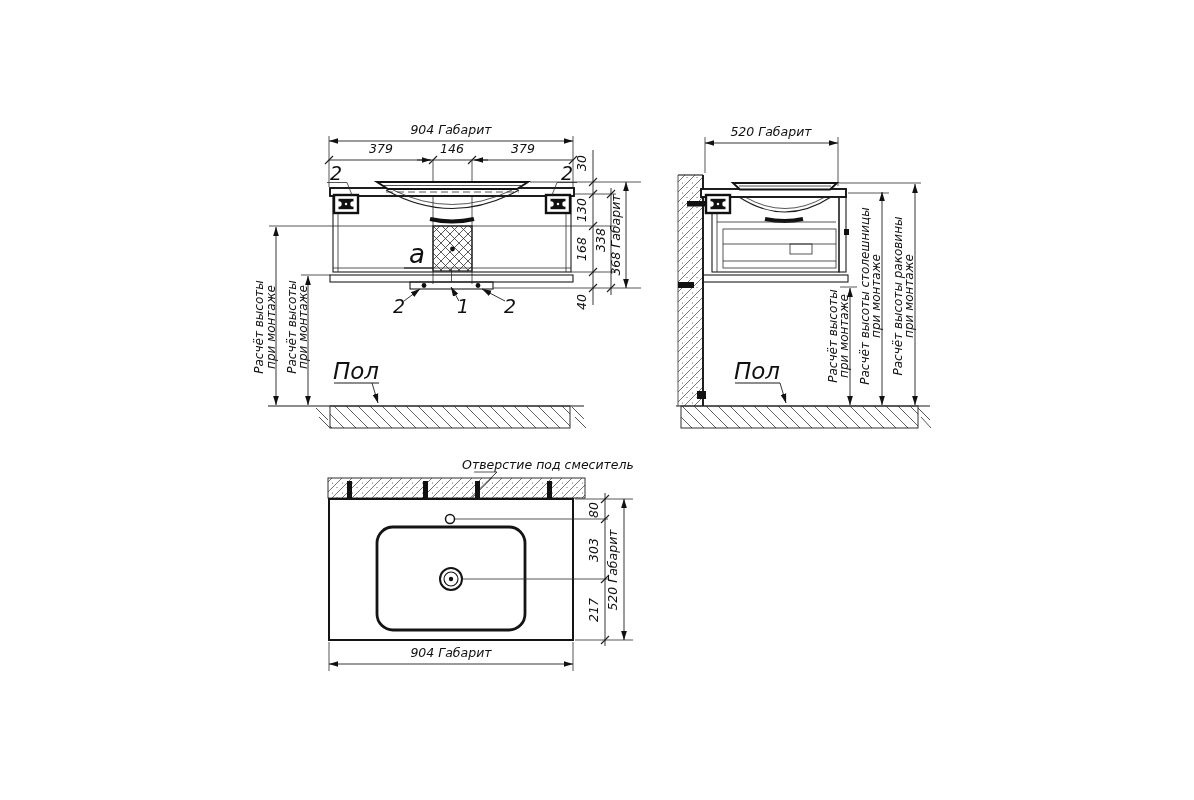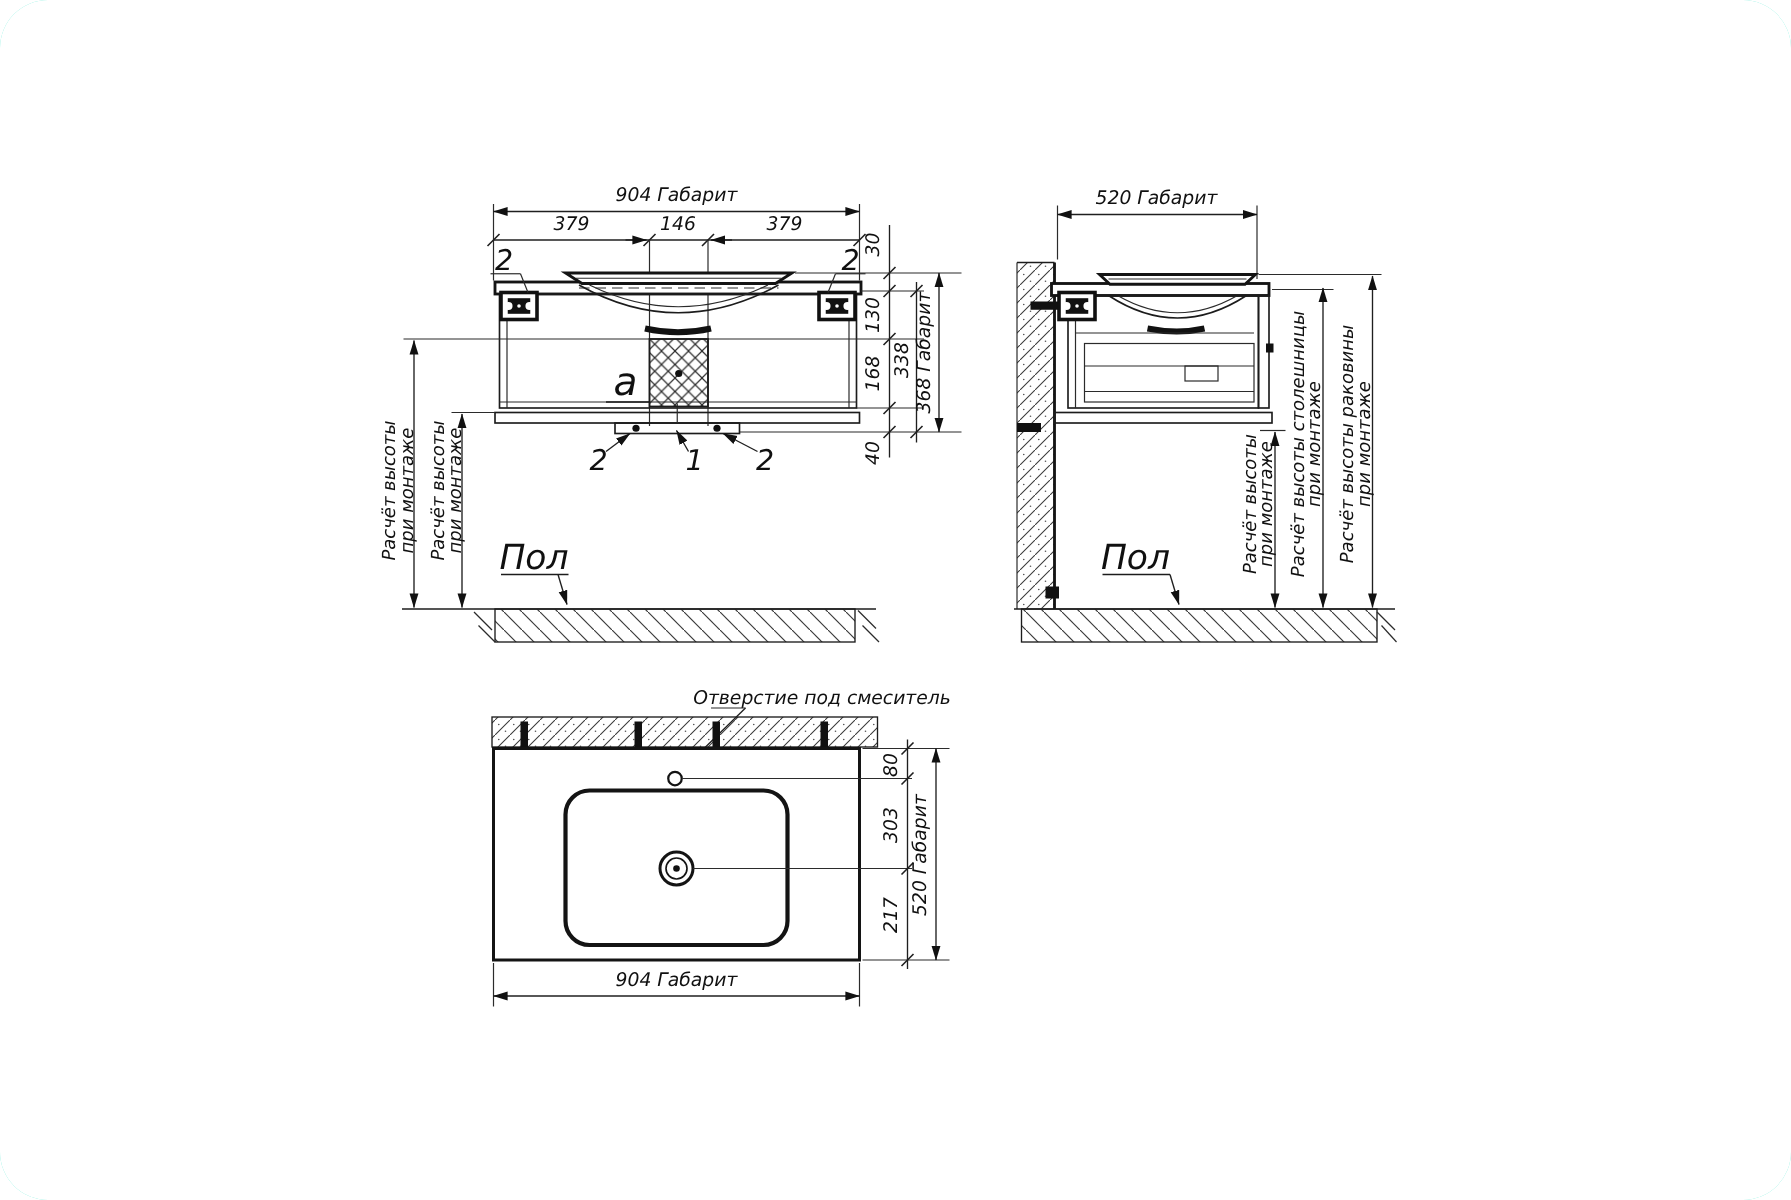--- a/index.html
+++ b/index.html
@@ -1,17 +1,17 @@
 <!DOCTYPE html>
 <html><head>
 <meta charset="utf-8">
 <style>
   html,body{margin:0;padding:0;background:#fff;}
   .page{position:relative;width:1194px;height:800px;background:#5eead4;overflow:hidden;
-        font-family:"DejaVu Sans",sans-serif;border-radius:32px;}
+        font-family:"DejaVu Sans",sans-serif;}
   svg{display:block}
   .ln{stroke:#1c1c1c;stroke-width:1.1;fill:none}
   .lt{stroke:#2b2b2b;stroke-width:0.8;fill:none}
   .lb{stroke:#141414;stroke-width:1.9;fill:none}
   .lw{stroke:#141414;stroke-width:1.9;fill:#fff}
   .dim{stroke:#1f1f1f;stroke-width:0.9;fill:none}
   .tick{stroke:#1f1f1f;stroke-width:1.1}
   .blk{fill:#111;stroke:none}
   text{fill:#101010}
   .td{font:italic 12.5px "DejaVu Sans",sans-serif}

